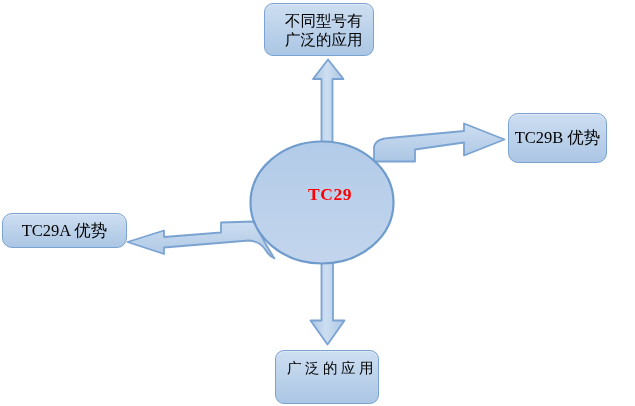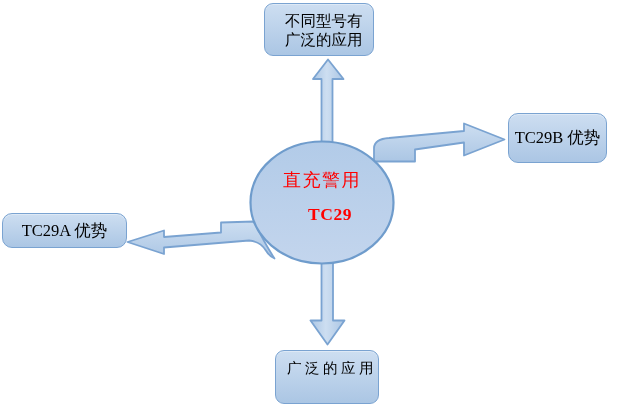--- a/index.html
+++ b/index.html
@@ -117,21 +117,20 @@
     <path d="M 254 221.5 L 221 222.5 L 221 232.5 L 164 237 L 164 230.5
              L 127.5 242 L 164 254 L 164 247.5 L 249 240.5
              Q 260 241.5 265.5 250
              C 269 255.5 271.5 257.5 274.5 258.5
              C 267 247 260 234 254 221.5 Z" fill="url(#gShapeV)" stroke="var(--node-border)" stroke-width="1.8" stroke-linejoin="round"></path>
 
     <ellipse cx="322" cy="202.5" rx="71.5" ry="61" fill="url(#gCircle)" stroke="var(--circle-border)" stroke-width="2.2"></ellipse>
   </svg>
 
   <div class="center-label">
-    <div class="cn">直充警用</div>
     <div class="model">TC29</div>
   </div>
 
   <div class="node node-top">
     <span class="line">不同型号有</span>
     <span class="line">广泛的应用</span>
   </div>
 
   <div class="node node-right">
     <span>TC29B 优势</span>

